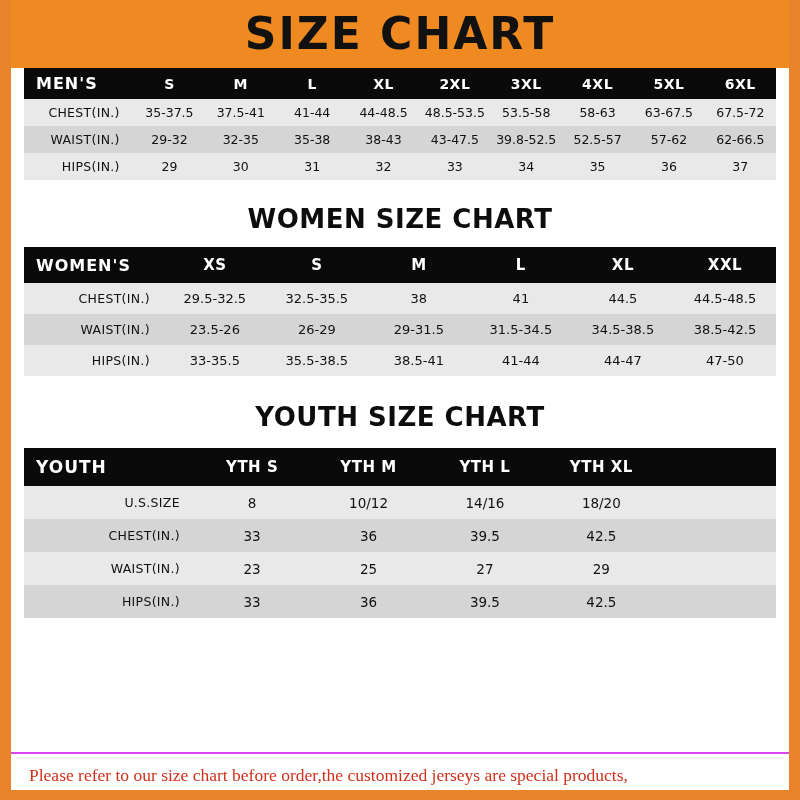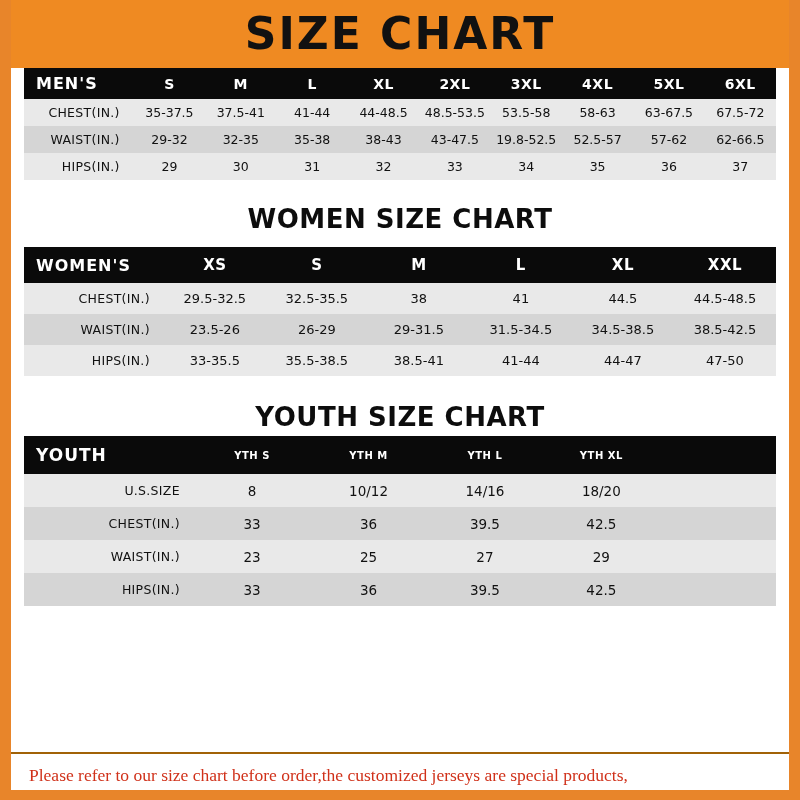--- a/index.html
+++ b/index.html
@@ -49,21 +49,21 @@
   .section-title {
     text-align: center;
     font-family: "DejaVu Sans", sans-serif;
     font-weight: bold;
     font-size: 26px;
     color: #0d0d0d;
     letter-spacing: 0.5px;
   }
   .t1 { margin-top: 20px; margin-bottom: 13px; }
   .t2 { margin-top: 24px; margin-bottom: 13px; }
-  .t3 { margin-top: 26px; margin-bottom: 4px; }
+  .t3 { margin-top: 26px; margin-bottom: 16px; }
 
   table.size-table {
     width: 100%;
     border-collapse: collapse;
     table-layout: fixed;
   }
   table.size-table th,
   table.size-table td {
     text-align: center;
     font-family: "DejaVu Sans", sans-serif;
@@ -96,31 +96,31 @@
     padding-right: 14px;
     font-size: 12.5px;
     letter-spacing: 0.3px;
   }
   .row-light { background: #e9e9e9; }
   .row-dark  { background: #d5d5d5; }
 
   .men-table thead th.rowlabel { width: 13%; }
   .women-table thead th.rowlabel { width: 17%; }
   .youth-table thead th.rowlabel { width: 21%; }
-  .youth-table thead th { font-size: 10px; }
+  .youth-table thead th { font-size: 15px; }
   .youth-table tbody td { height: 33px; font-size: 13.5px; }
   .youth-table thead tr { height: 38px; }
   .youth-table thead th.rowlabel { font-size: 17px; }
   .women-table tbody td { height: 31px; font-size: 13px; }
   .women-table thead tr th { height: 36px; font-size: 15px; }
   .women-table thead th.rowlabel { font-size: 16px; }
 
   .notice {
     flex: 0 0 auto;
-    border-top: 2px solid #a16207;
+    border-top: 2px solid #d946ef;
     padding: 10px 18px 12px 18px;
     box-sizing: border-box;
   }
   .notice p {
     margin: 0;
     color: #d0311a;
     font-family: "Liberation Serif", serif;
     font-size: 17.5px;
     line-height: 1.35;
     text-align: left;
@@ -174,21 +174,21 @@
           <td>63-67.5</td>
           <td>67.5-72</td>
         </tr>
         <tr class="row-dark">
           <td class="rowlabel">WAIST(IN.)</td>
           <td>29-32</td>
           <td>32-35</td>
           <td>35-38</td>
           <td>38-43</td>
           <td>43-47.5</td>
-          <td>19.8-52.5</td>
+          <td>39.8-52.5</td>
           <td>52.5-57</td>
           <td>57-62</td>
           <td>62-66.5</td>
         </tr>
         <tr class="row-light">
           <td class="rowlabel">HIPS(IN.)</td>
           <td>29</td>
           <td>30</td>
           <td>31</td>
           <td>32</td>

